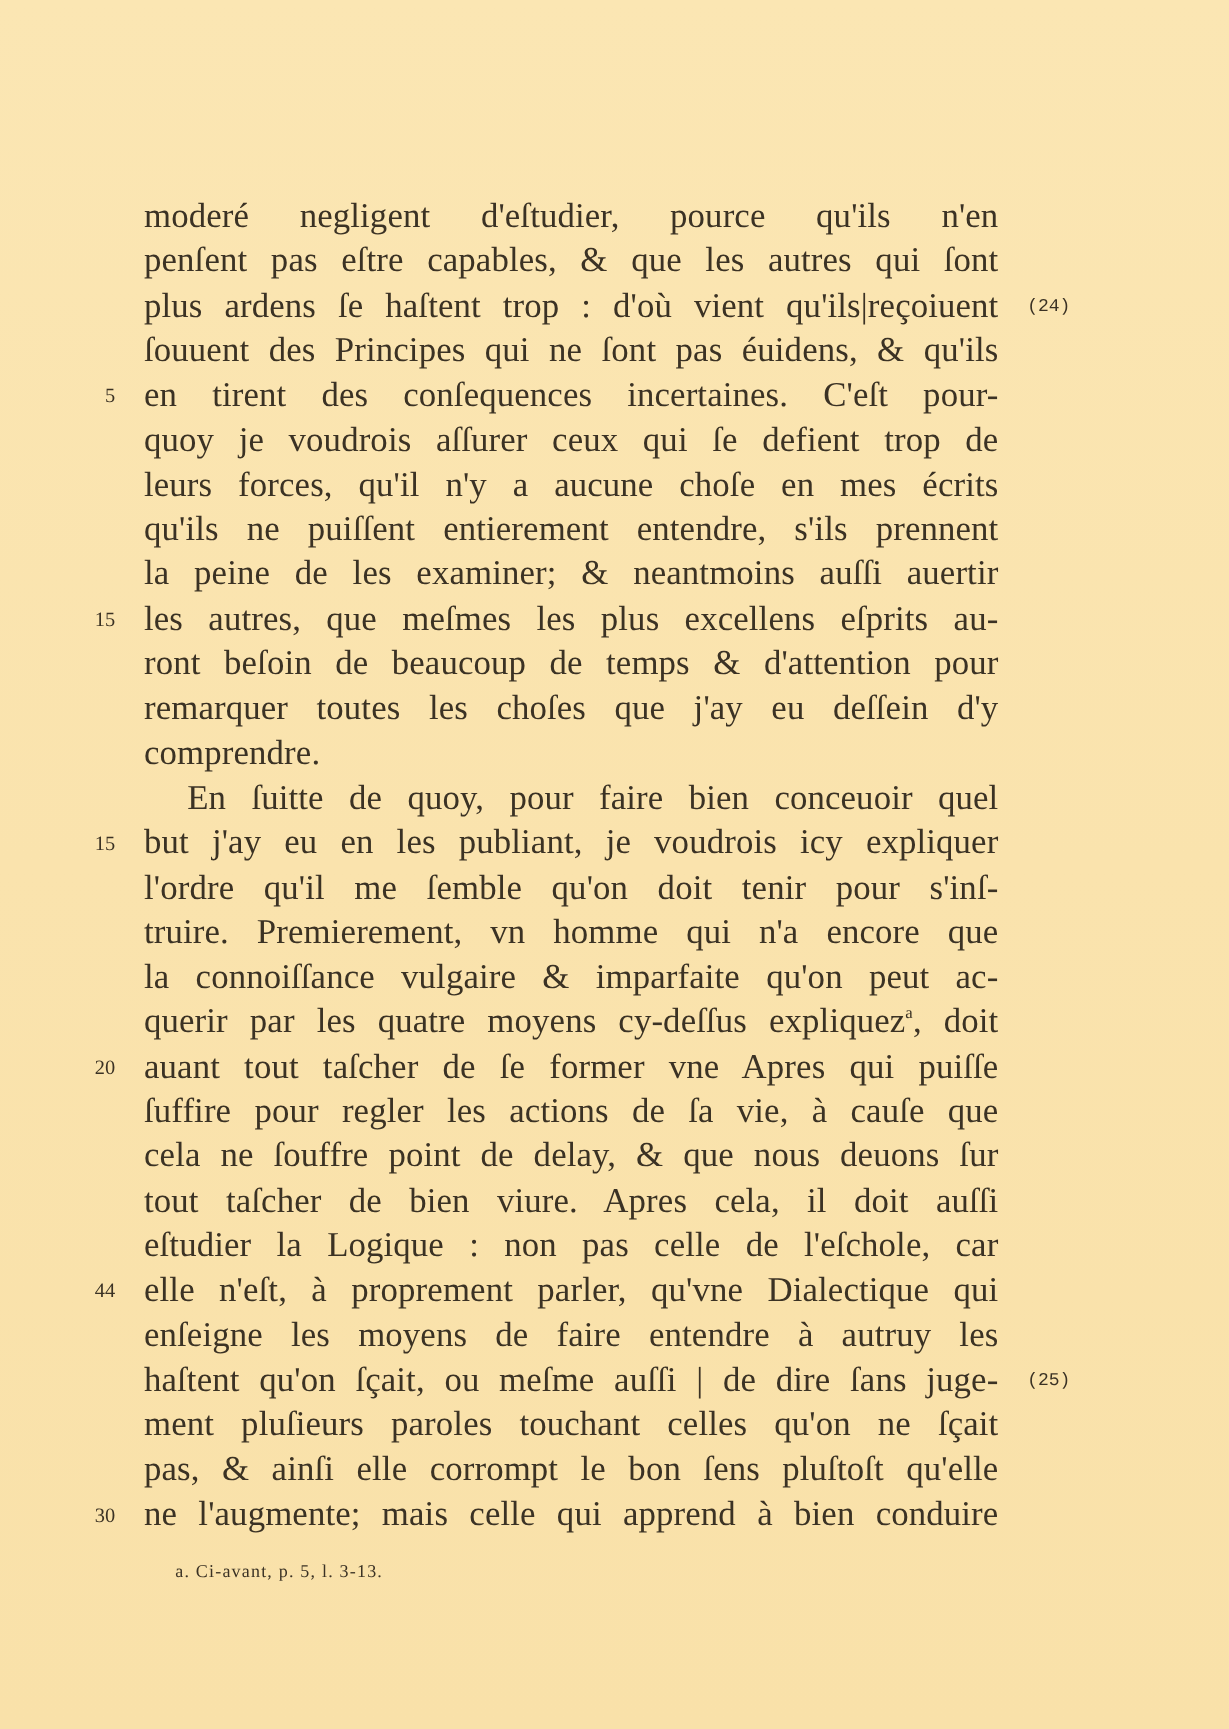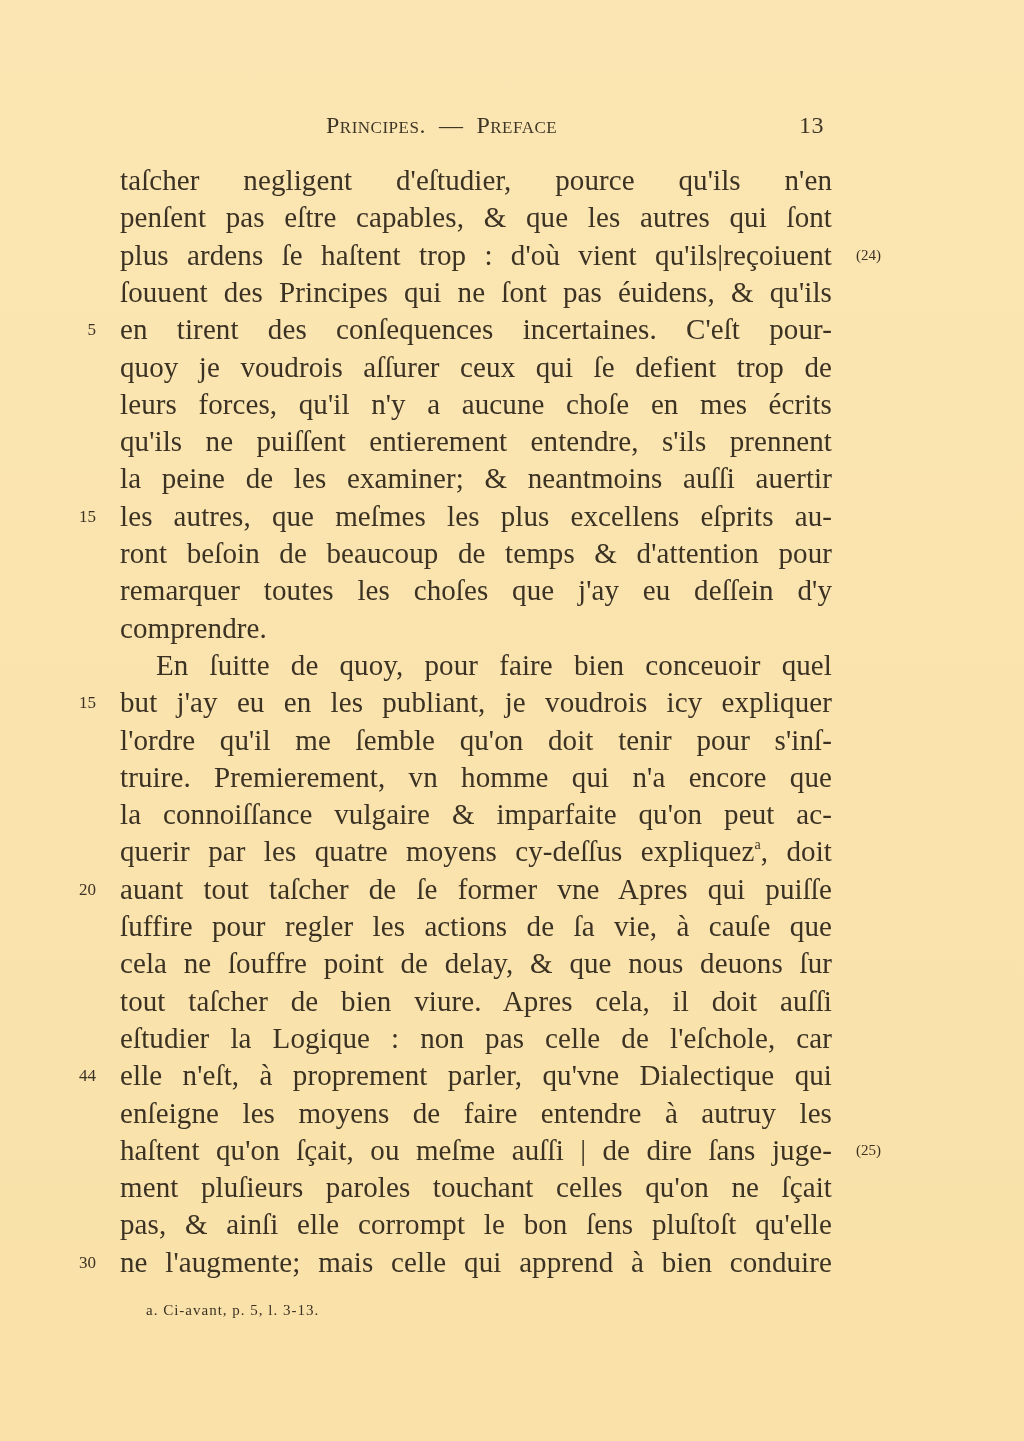--- a/index.html
+++ b/index.html
@@ -79,20 +79,21 @@
       line-height: 37.3px;
       text-align: right;
       color: #3b3224;
     }
     .margin-ref {
       position: absolute;
       left: 856px;
       font-size: 15px;
       line-height: 37.3px;
       color: #3b3224;
+      font-family: Liberation Mono, monospace;
     }
     sup {
       font-size: 14px;
       line-height: 0;
       vertical-align: 12px;
     }
     .footnote {
       position: absolute;
       top: 1302px;
       left: 146px;
@@ -100,27 +101,23 @@
       letter-spacing: 1px;
       color: #3b3224;
       white-space: nowrap;
     }
   </style>
 </head>
 <body>
 
 <div class="page">
 
-  <div class="running-head">
-    <span class="title">Principes.  —  Preface</span>
-    <span class="page-num">13</span>
-  </div>
 
   <div class="body-text">
-    <div class="line" style="top:0px"><span>taſcher negligent d'eſtudier, pource qu'ils n'en</span></div>
+    <div class="line" style="top:0px"><span>moderé negligent d'eſtudier, pource qu'ils n'en</span></div>
     <div class="line" style="top:37.3px"><span>penſent pas eſtre capables, &amp; que les autres qui ſont</span></div>
     <div class="line" style="top:74.6px"><span>plus ardens ſe haſtent trop : d'où vient qu'ils|reçoiuent</span></div>
     <div class="margin-ref" style="top:74.6px">(24)</div>
     <div class="line" style="top:111.9px"><span>ſouuent des Principes qui ne ſont pas éuidens, &amp; qu'ils</span></div>
     <div class="line-num" style="top:149.2px">5</div>
     <div class="line" style="top:149.2px"><span>en tirent des conſequences incertaines. C'eſt pour-</span></div>
     <div class="line" style="top:186.5px"><span>quoy je voudrois aſſurer ceux qui ſe defient trop de</span></div>
     <div class="line" style="top:223.8px"><span>leurs forces, qu'il n'y a aucune choſe en mes écrits</span></div>
     <div class="line" style="top:261.1px"><span>qu'ils ne puiſſent entierement entendre, s'ils prennent</span></div>
     <div class="line" style="top:298.4px"><span>la peine de les examiner; &amp; neantmoins auſſi auertir</span></div>

